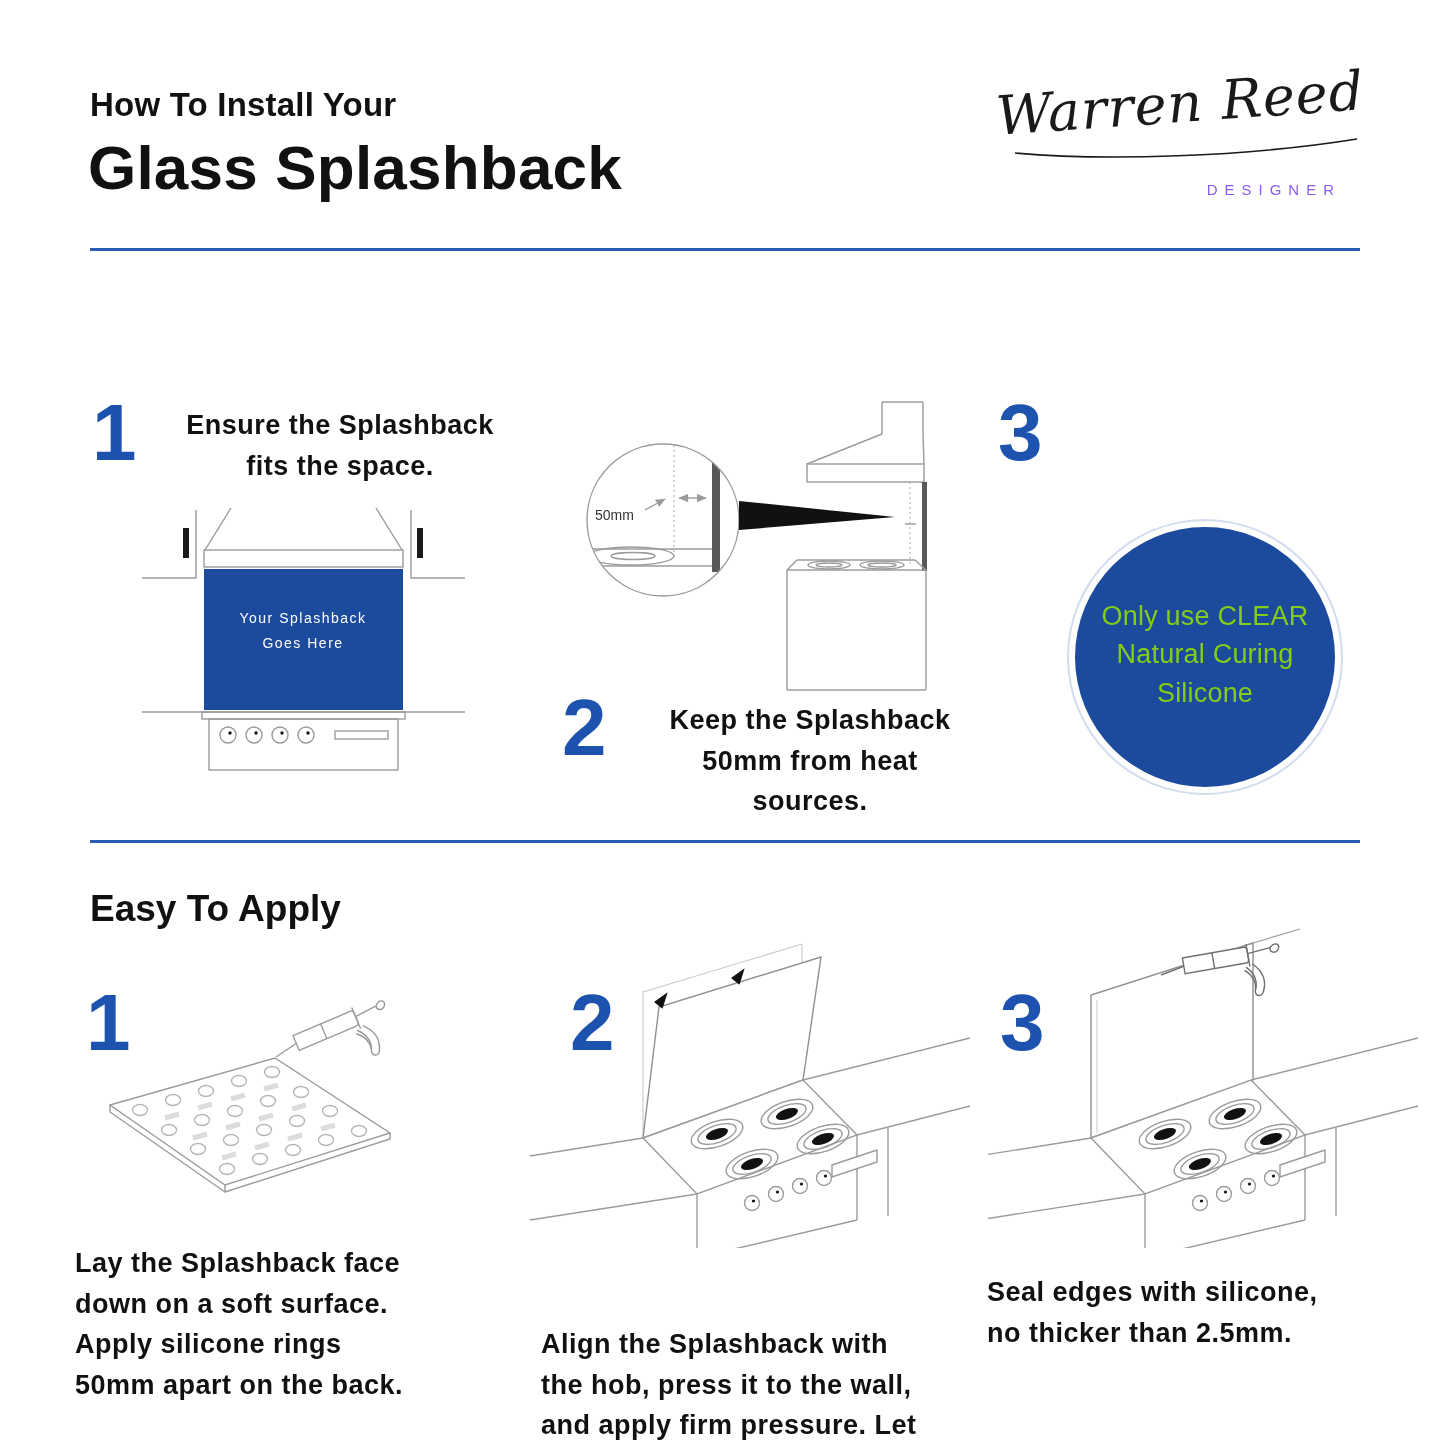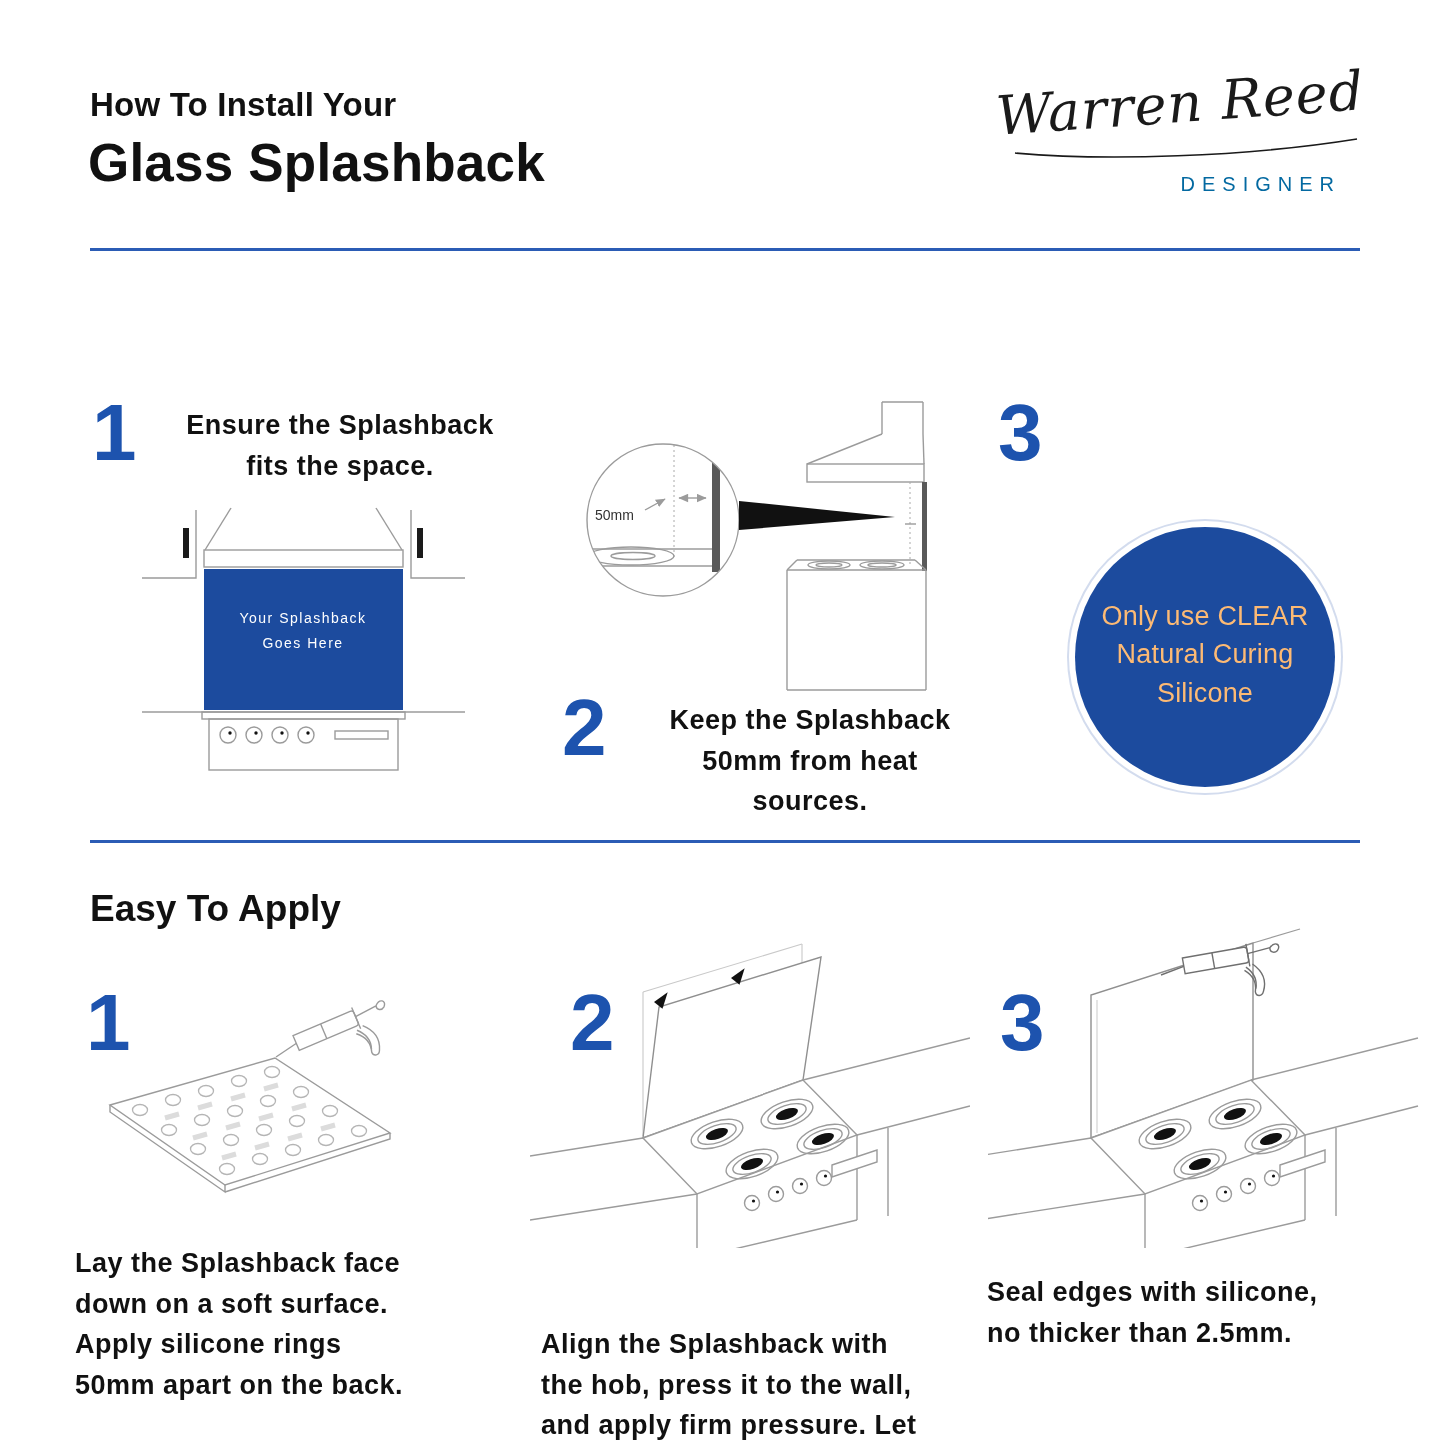--- a/index.html
+++ b/index.html
@@ -1,33 +1,33 @@
 <!DOCTYPE html>
 <html style="--accent: #1d53ae; --panel-blue: #1c4b9e; --divider-blue: #2b5cb5; --line-gray: #9b9b9b;"><head>
 <meta charset="utf-8">
 <style>
   html,body{margin:0;padding:0;background:#fff;}
   .page{position:relative;width:1445px;height:1445px;background:#fff;overflow:hidden;
         font-family:"Liberation Sans",sans-serif;color:#111;border-radius:8px;}
   .abs{position:absolute;}
   .title-small{font-size:33px;font-weight:700;letter-spacing:.2px;}
-  .title-large{font-size:53px;font-weight:700;letter-spacing:.2px;}
+  .title-large{font-size:62px;font-weight:700;letter-spacing:.2px;}
   .divider{height:3px;background:var(--divider-blue,#2b5cb5);}
   .section-heading{font-size:37px;font-weight:700;}
   .num{font-size:80px;font-weight:700;color:var(--accent,#1d53ae);line-height:1;}
   .step-text{font-size:27px;font-weight:700;line-height:1.5;letter-spacing:.5px;white-space:pre-line;}
   .center{text-align:center;}
   .caption{font-size:27px;font-weight:700;line-height:1.5;letter-spacing:.5px;white-space:pre-line;}
   .logo{width:390px;text-align:center;}
   .logo-script{font-family:"DejaVu Serif",serif;font-style:italic;font-size:54px;
                transform:rotate(-4deg);letter-spacing:1px;color:#1a1a1a;}
-  .logo-sub{font-size:20px;letter-spacing:7px;color:#0369a1;text-align:right;padding-right:34px;margin-top:8px;}
+  .logo-sub{font-size:15px;letter-spacing:7px;color:#8b5cf6;text-align:right;padding-right:34px;margin-top:16px;}
   .silicone-circle{width:260px;height:260px;border-radius:50%;background:var(--panel-blue,#1c4b9e);
                    box-shadow:0 0 0 6px #fff,0 0 0 8px #d3dcee;}
-  .silicone-text{padding-top:70px;color:#fdba74;font-size:27px;line-height:1.42;letter-spacing:.2px;
+  .silicone-text{padding-top:70px;color:#84cc16;font-size:27px;line-height:1.42;letter-spacing:.2px;
                  text-align:center;white-space:pre-line;}
   svg{overflow:hidden;}
   svg .ln{stroke:var(--line-gray,#9b9b9b);fill:none;stroke-width:1.4;}
   svg text{font-family:"Liberation Sans",sans-serif;}
 </style>
 </head>
 <body>
 
 <svg width="0" height="0" style="position:absolute" aria-hidden="true">
   <defs>

